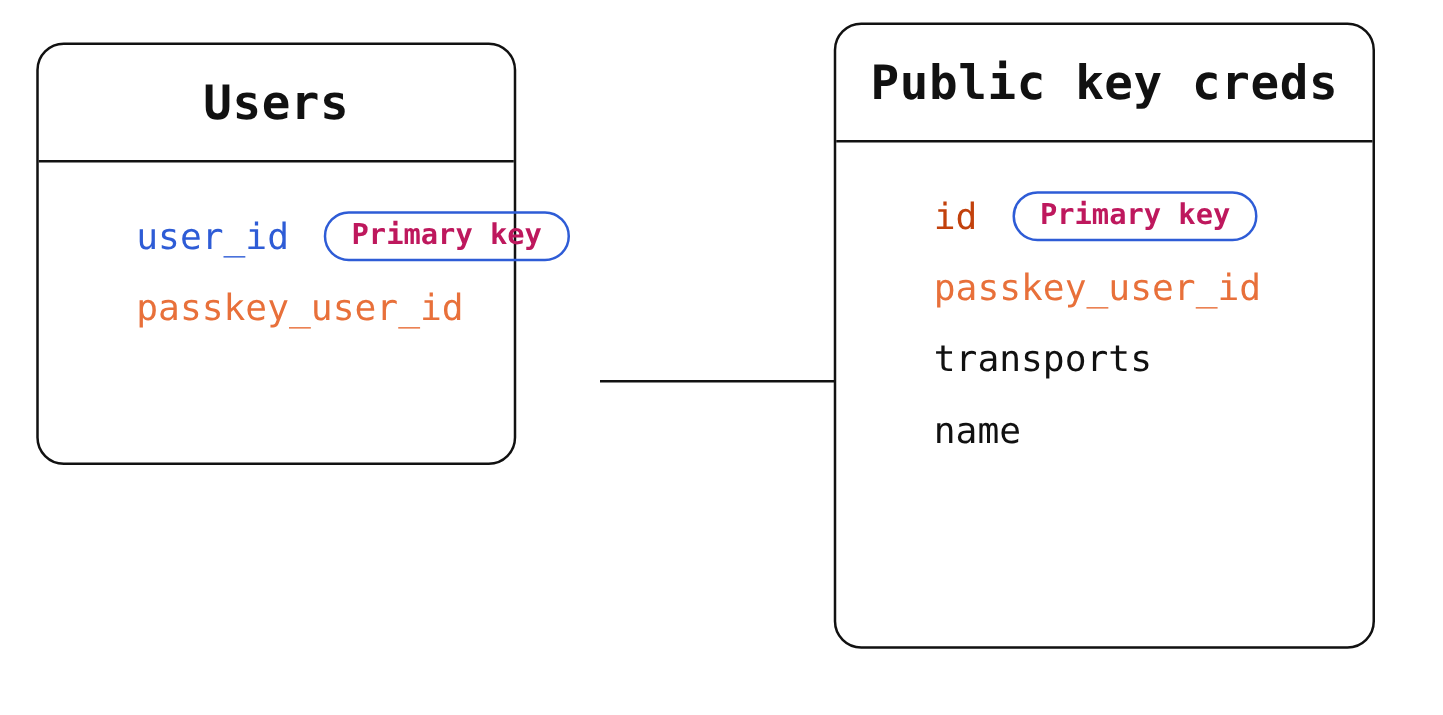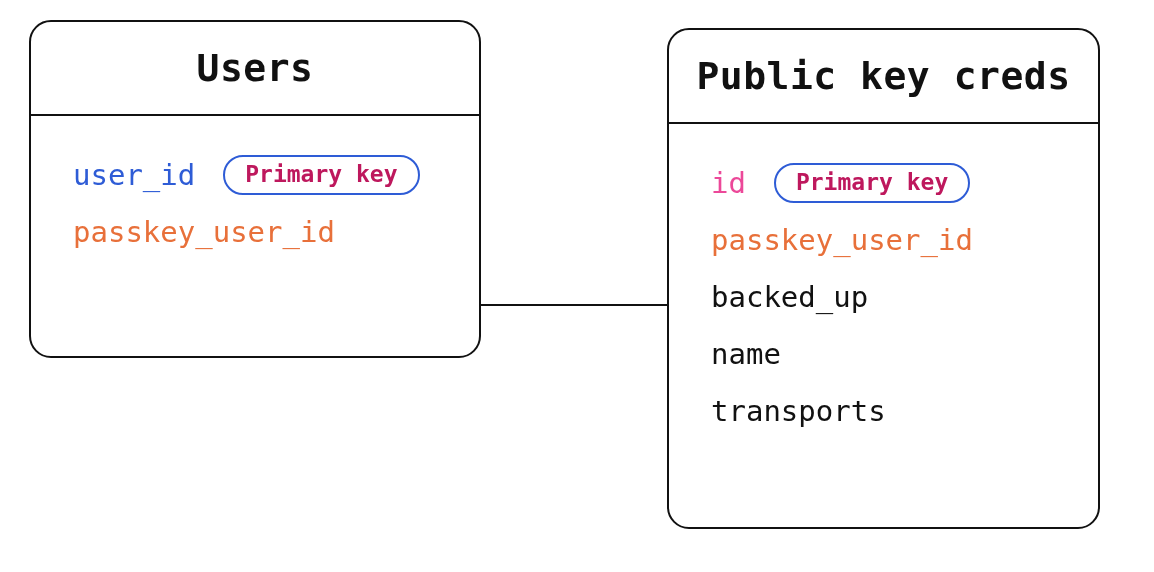--- a/index.html
+++ b/index.html
@@ -17,27 +17,27 @@
   }
   .table-card {
     position: absolute;
     box-sizing: border-box;
     border: 2px solid #111111;
     border-radius: 22px;
     background: #ffffff;
   }
   .card-users {
     left: 29px;
-    top: 20px;
-    width: 452px;
+    top: 34px;
+    width: 384px;
     height: 338px;
   }
   .card-pkc {
     left: 667px;
-    top: 28px;
+    top: 18px;
     width: 433px;
     height: 501px;
   }
   .card-header {
     box-sizing: border-box;
     height: 94px;
     border-bottom: 2px solid #111111;
     display: flex;
     align-items: center;
     justify-content: center;
@@ -50,20 +50,21 @@
     white-space: nowrap;
   }
   .card-body {
     padding: 30px 24px 0 42px;
   }
   .field-row {
     display: flex;
     align-items: center;
     height: 57px;
     white-space: nowrap;
+    margin-left: 36px;
   }
   .field-name {
     font-size: 29px;
     color: #111111;
   }
   .pill {
     display: inline-flex;
     align-items: center;
     justify-content: center;
     box-sizing: border-box;
@@ -107,31 +108,28 @@
   </div>
 
   <div class="relationship-line"></div>
 
   <div class="table-card card-pkc">
     <div class="card-header">
       <span class="card-title">Public key creds</span>
     </div>
     <div class="card-body">
       <div class="field-row">
-        <span class="field-name" style="color: #ec4899;">id</span>
+        <span class="field-name" style="color: #c2410c;">id</span>
         <span class="pill">Primary key</span>
       </div>
       <div class="field-row">
         <span class="field-name" style="color: rgb(232, 112, 58);">passkey_user_id</span>
       </div>
       <div class="field-row">
-        <span class="field-name" style="color: rgb(17, 17, 17);">backed_up</span>
+        <span class="field-name" style="color: rgb(17, 17, 17);">transports</span>
       </div>
       <div class="field-row">
         <span class="field-name" style="color: rgb(17, 17, 17);">name</span>
-      </div>
-      <div class="field-row">
-        <span class="field-name" style="color: rgb(17, 17, 17);">transports</span>
       </div>
     </div>
   </div>
 
 </div>
 
 </body></html>

